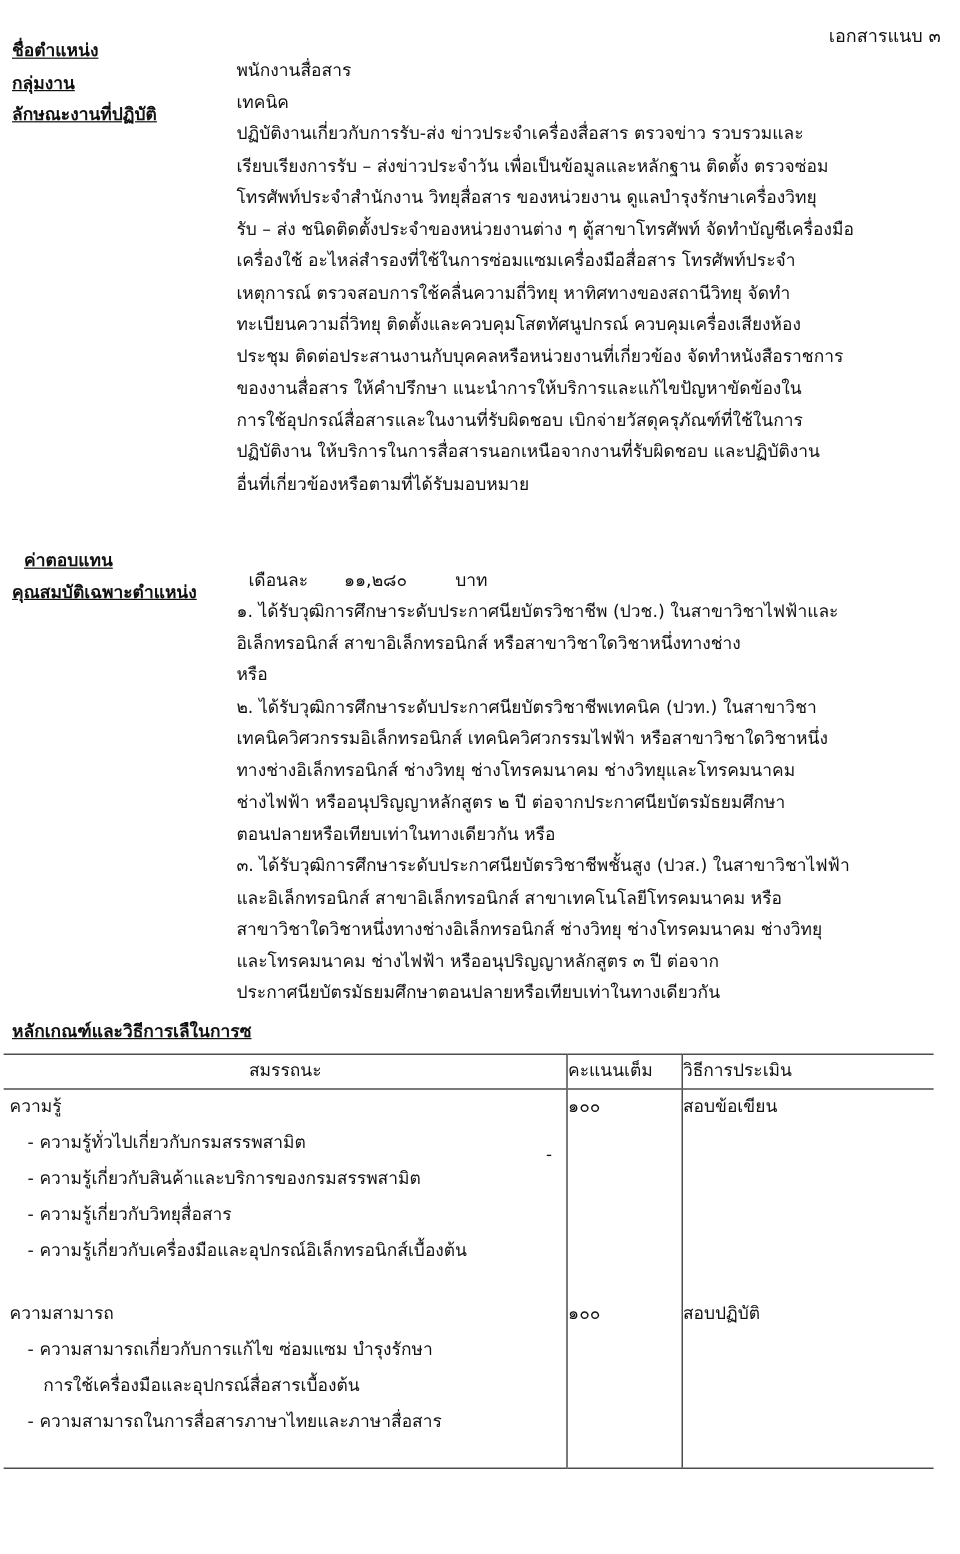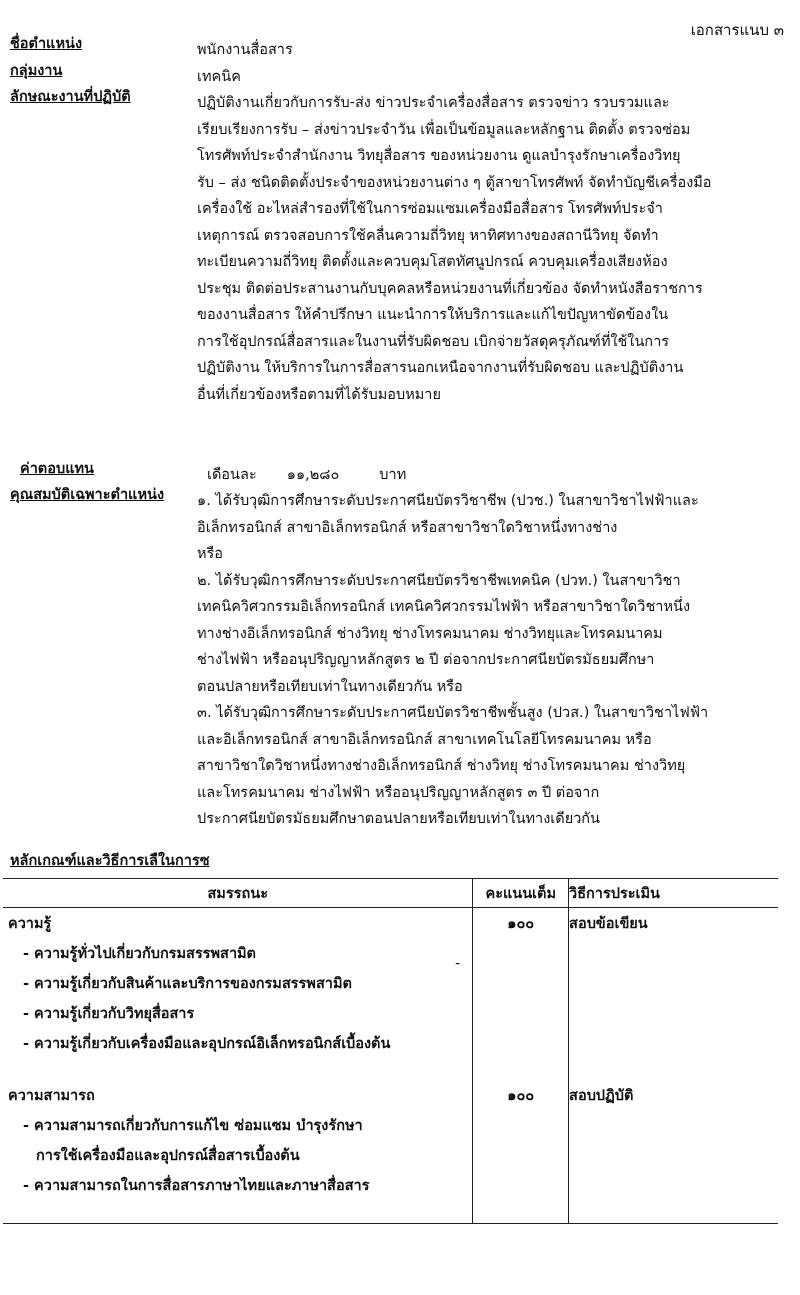--- a/index.html
+++ b/index.html
@@ -12,43 +12,43 @@
       position: absolute; top: 20px; right: 16px;
       font-size: 15px; line-height: 20px; letter-spacing: 0;
     }
     .row { position: absolute; left: 10px; width: 780px; }
     .label {
       position: absolute; left: 0; top: 0;
       font-weight: bold; text-decoration: underline;
       font-size: 14.5px; line-height: 26.5px; white-space: nowrap;
     }
     .value {
-      position: absolute; left: 187px; top: 6px; width: 590px;
+      position: absolute; left: 187px; top: 16px; width: 590px;
       font-size: 14.5px; line-height: 26.5px;
     }
     .value .line { display: block; white-space: nowrap; }
     .salary span { display: inline-block; }
     .salary .amt { margin-left: 30px; }
     .salary .unit { margin-left: 40px; }
     .section-title {
       position: absolute; left: 10px; top: 848px;
       font-weight: bold; text-decoration: underline;
       font-size: 14.5px; line-height: 24px; white-space: nowrap;
     }
     table.crit {
       position: absolute; left: 3px; top: 878px; width: 775px;
       border-collapse: collapse; font-size: 14.5px;
     }
     table.crit th, table.crit td {
       border-top: 1.5px solid #222; border-bottom: 1.5px solid #222;
-      padding: 0; vertical-align: top; font-weight: bold;
+      padding: 0; vertical-align: top; font-weight: normal;
     }
     table.crit th { height: 28px; line-height: 28px; text-align: center; }
     table.crit .c1 { width: 470px; }
-    table.crit .c2 { width: 95px; border-left: 1.5px solid #222; text-align: center; }
+    table.crit .c2 { width: 95px; border-left: 1.5px solid #222; text-align: left; }
     table.crit .c3 { width: 210px; border-left: 1.5px solid #222; text-align: left; }
     table.crit tbody td { border-top: none; border-bottom: none; }
     table.crit tbody tr:last-child td { border-bottom: 1.5px solid #222; margin-left: 48px; }
     .group-title { display: block; line-height: 30px; padding-left: 5px; }
     .item { display: block; line-height: 30px; padding-left: 20px; white-space: nowrap; }
     .item.cont { padding-left: 33px; }
     .score, .method { display: block; line-height: 30px; }
     .group1 td { padding-top: 2px; height: 172px; }
     .group2 td { height: 143px; }
     .dash-mark { position: absolute; left: 455px; top: 955px; font-size: 14px; }

